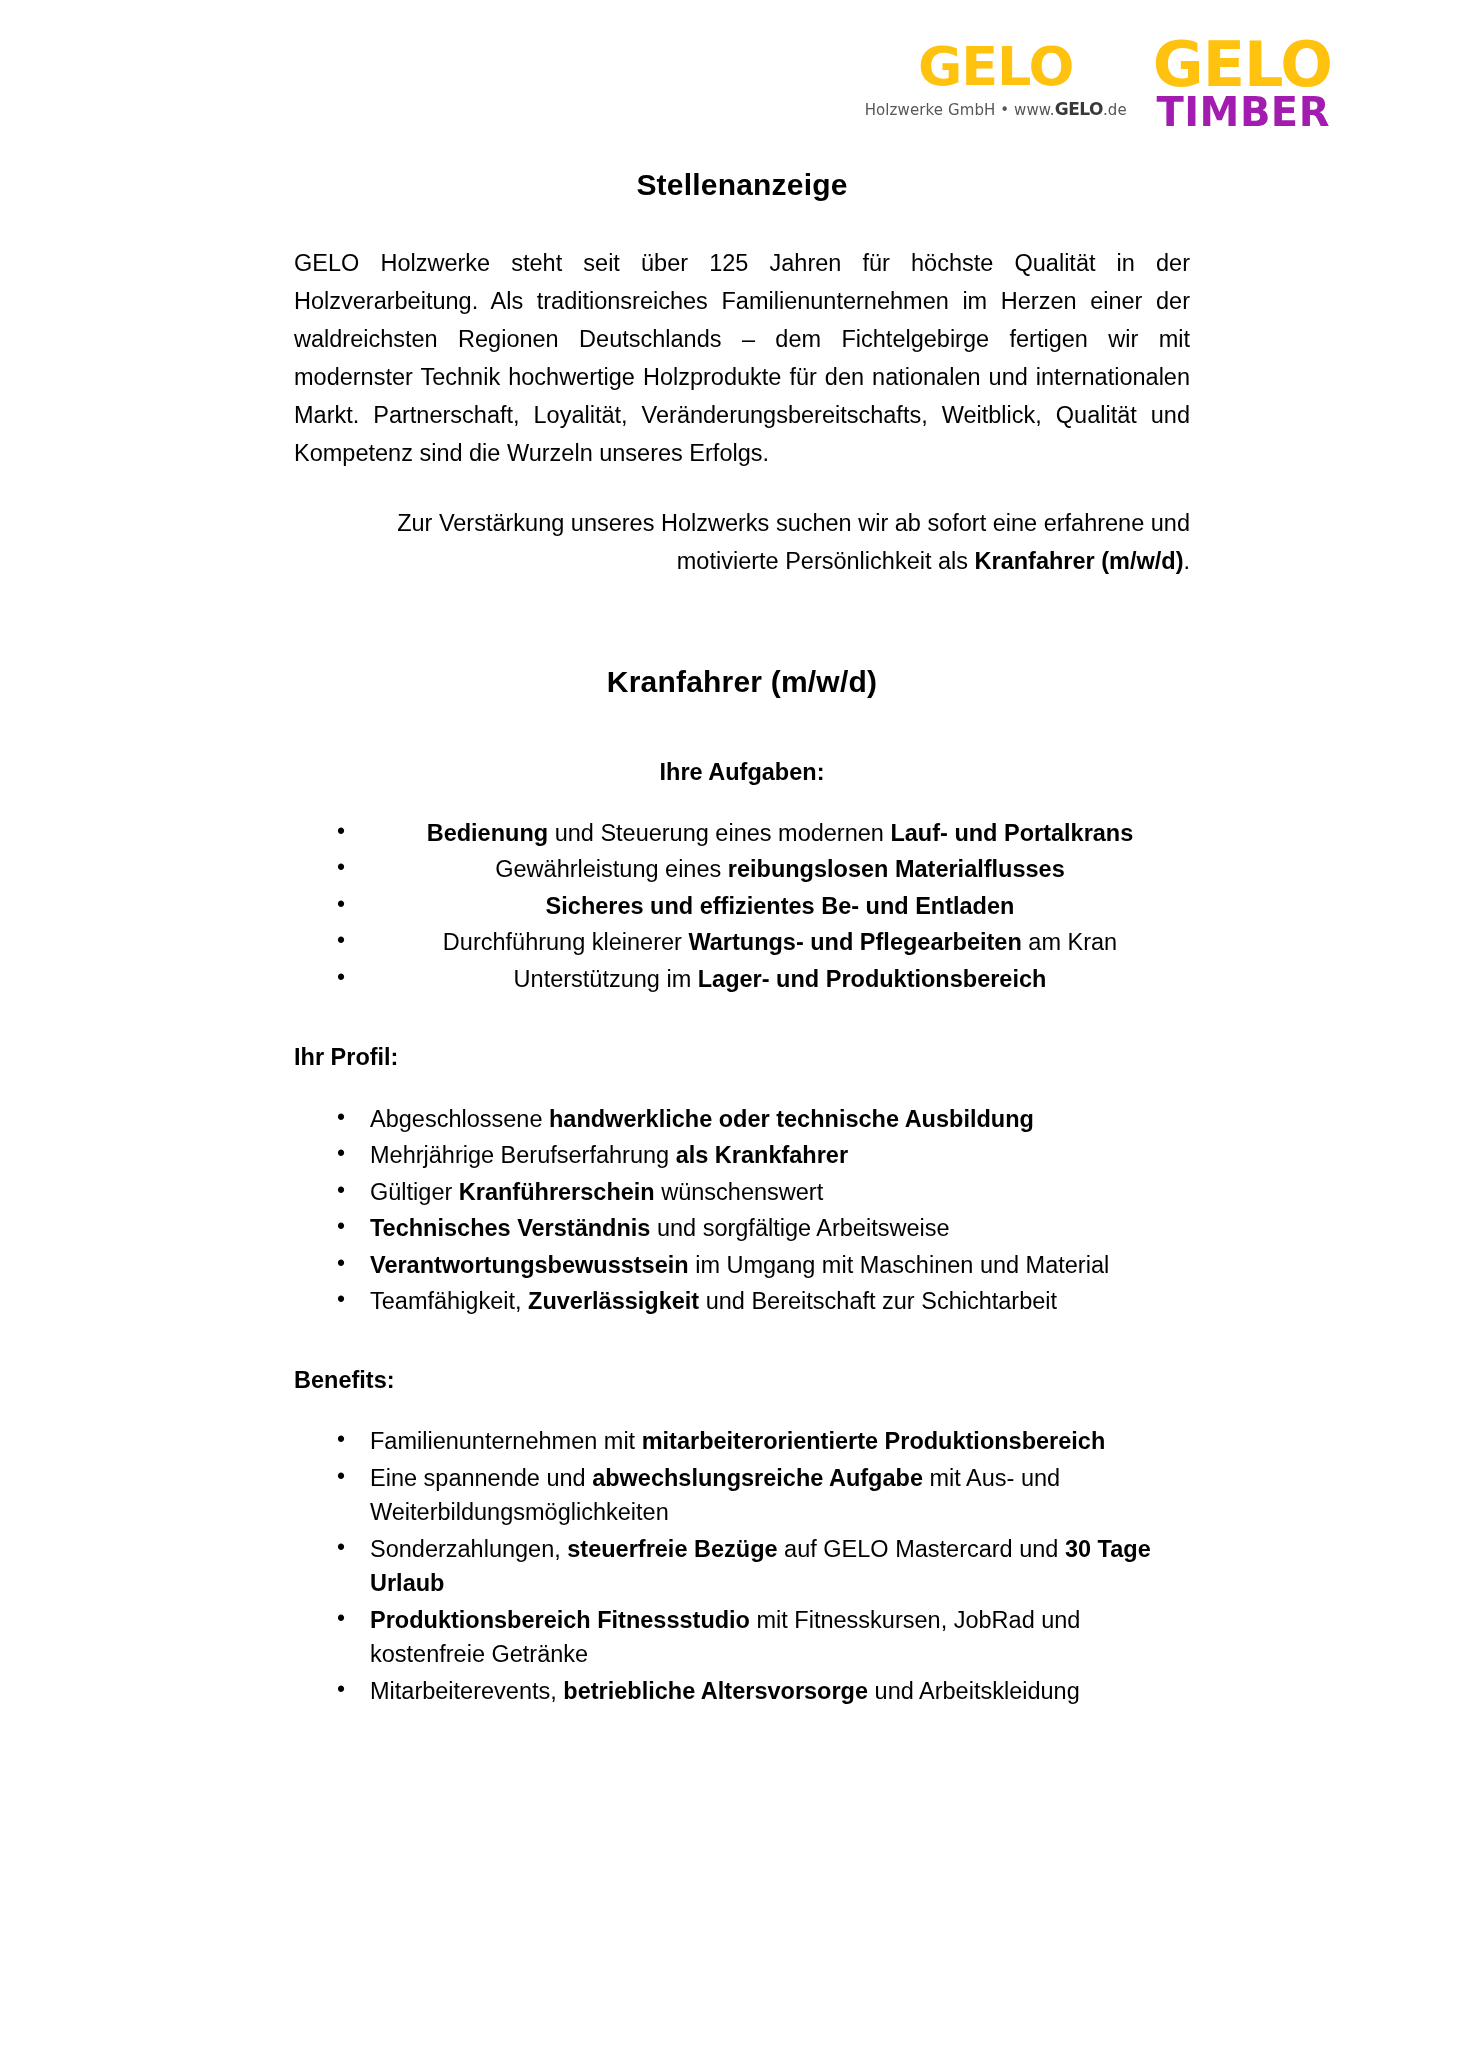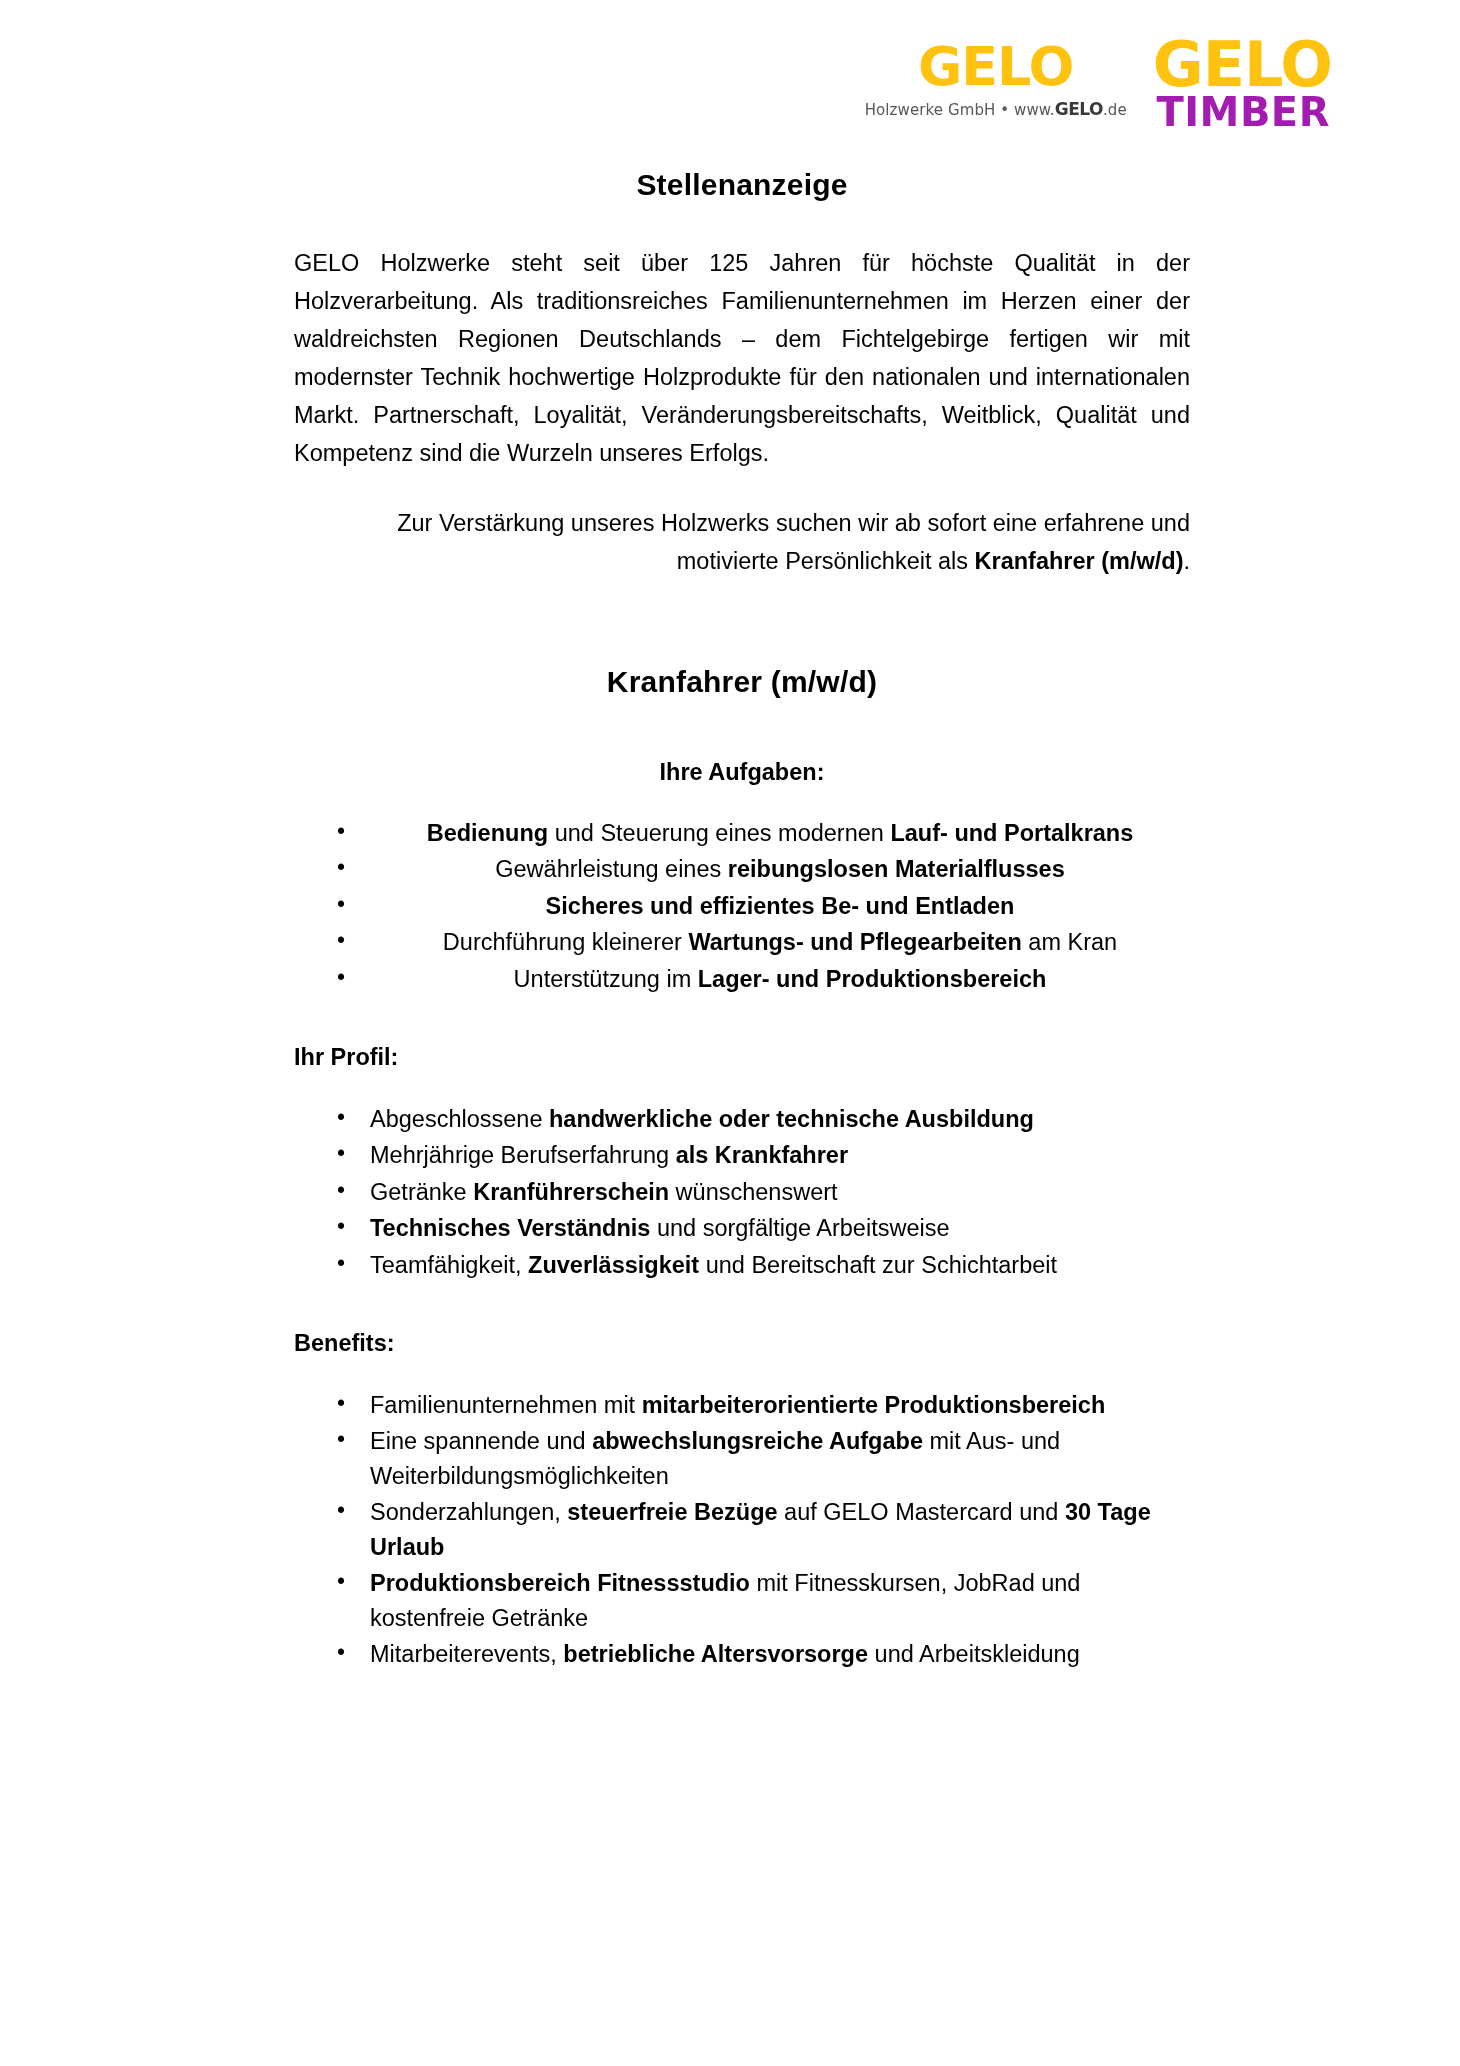--- a/index.html
+++ b/index.html
@@ -186,22 +186,23 @@
             <li><b>Sicheres und effizientes Be- und Entladen</b></li>
             <li><span>Durchführung kleinerer </span><b>Wartungs- und Pflegearbeiten</b><span> am Kran</span></li>
             <li><span>Unterstützung im </span><b>Lager- und Produktionsbereich</b></li>
           </ul>
         </div>
         <div class="section section-profil">
           <h3 class="section-head">Ihr Profil:</h3>
           <ul class="bullets">
             <li><span>Abgeschlossene </span><b>handwerkliche oder technische Ausbildung</b></li>
             <li><span>Mehrjährige Berufserfahrung </span><b>als Krankfahrer</b></li>
-            <li><span>Getränke </span><b>Kranführerschein</b><span> wünschenswert</span></li>
+            <li><span>Gültiger </span><b>Kranführerschein</b><span> wünschenswert</span></li>
             <li><b>Technisches Verständnis</b><span> und sorgfältige Arbeitsweise</span></li>
+            <li><b>Verantwortungsbewusstsein</b><span> im Umgang mit Maschinen und Material</span></li>
             <li><span>Teamfähigkeit, </span><b>Zuverlässigkeit</b><span> und Bereitschaft zur Schichtarbeit</span></li>
           </ul>
         </div>
         <div class="section section-benefits">
           <h3 class="section-head">Benefits:</h3>
           <ul class="bullets">
             <li><span>Familienunternehmen mit </span><b>mitarbeiterorientierte Produktionsbereich</b></li>
             <li><span>Eine spannende und </span><b>abwechslungsreiche Aufgabe</b><span> mit Aus- und Weiterbildungsmöglichkeiten</span></li>
             <li><span>Sonderzahlungen, </span><b>steuerfreie Bezüge</b><span> auf GELO Mastercard und </span><b>30 Tage Urlaub</b></li>
             <li><b>Produktionsbereich Fitnessstudio</b><span> mit Fitnesskursen, JobRad und kostenfreie Getränke</span></li>

